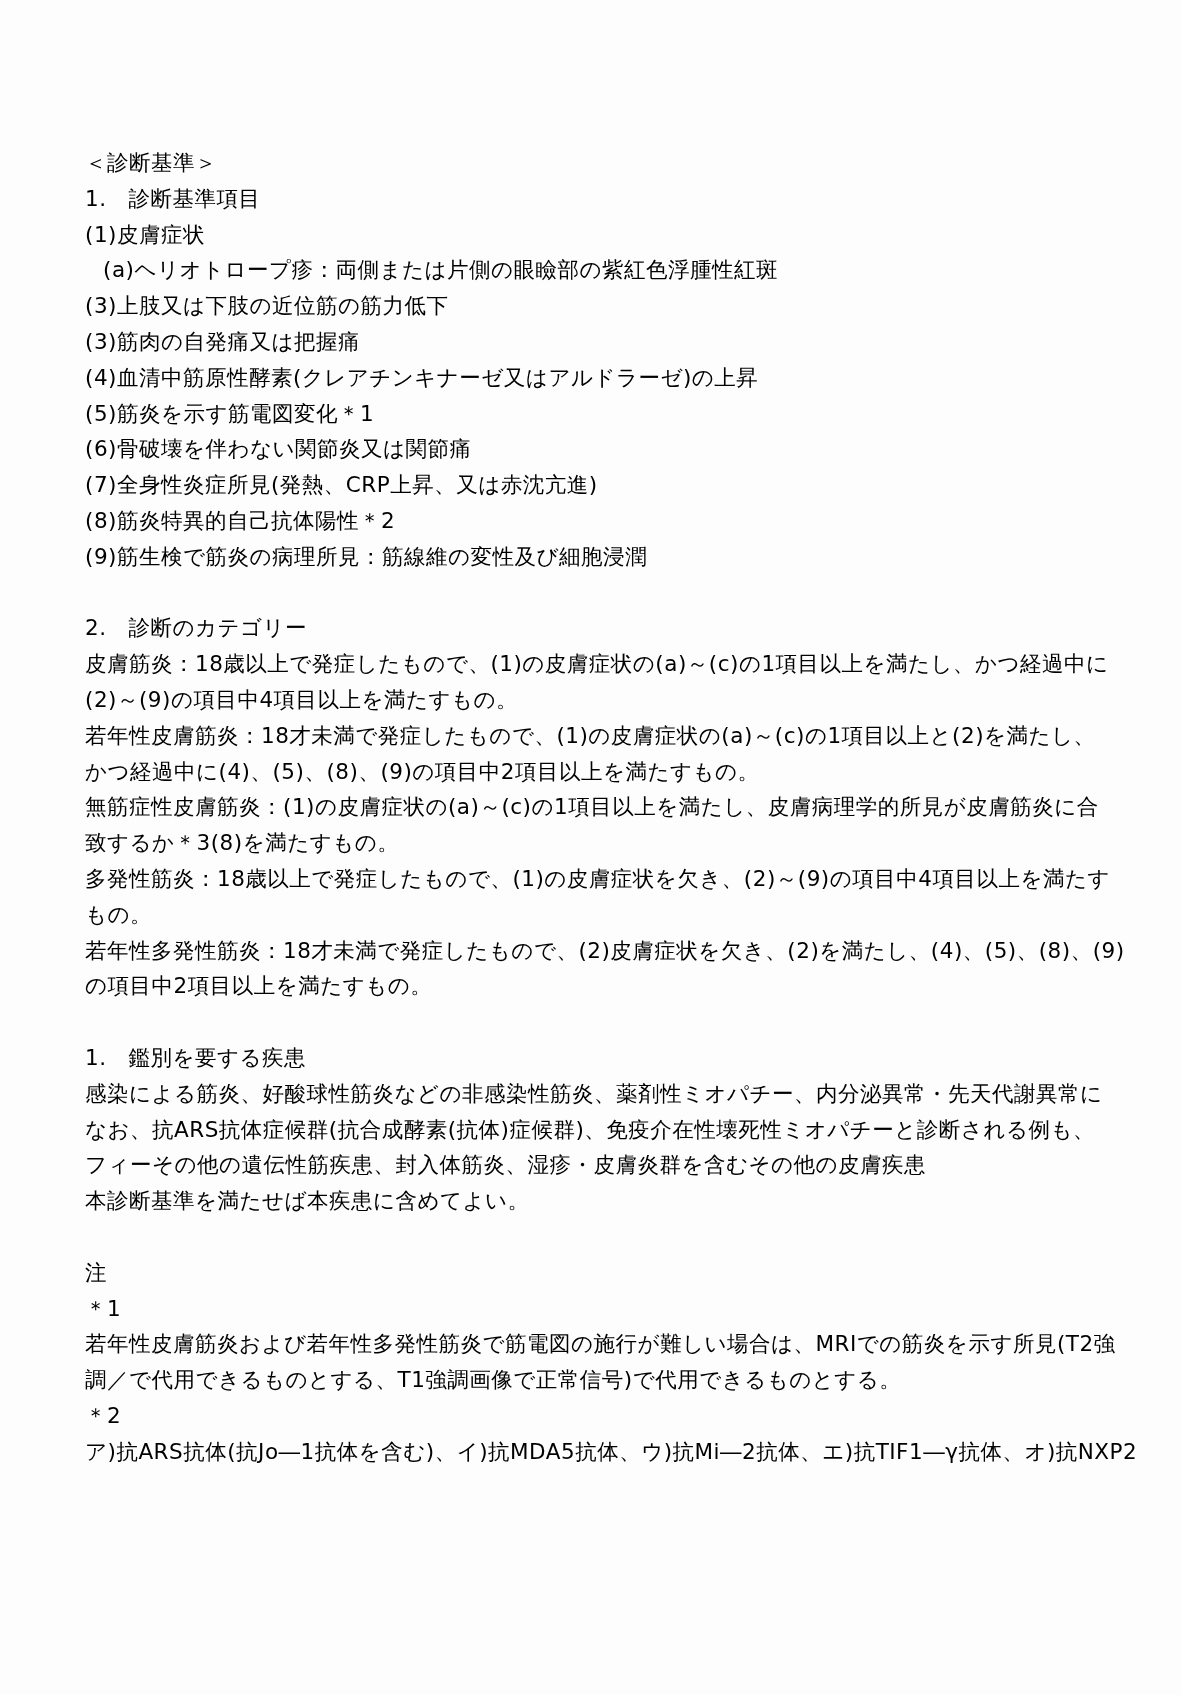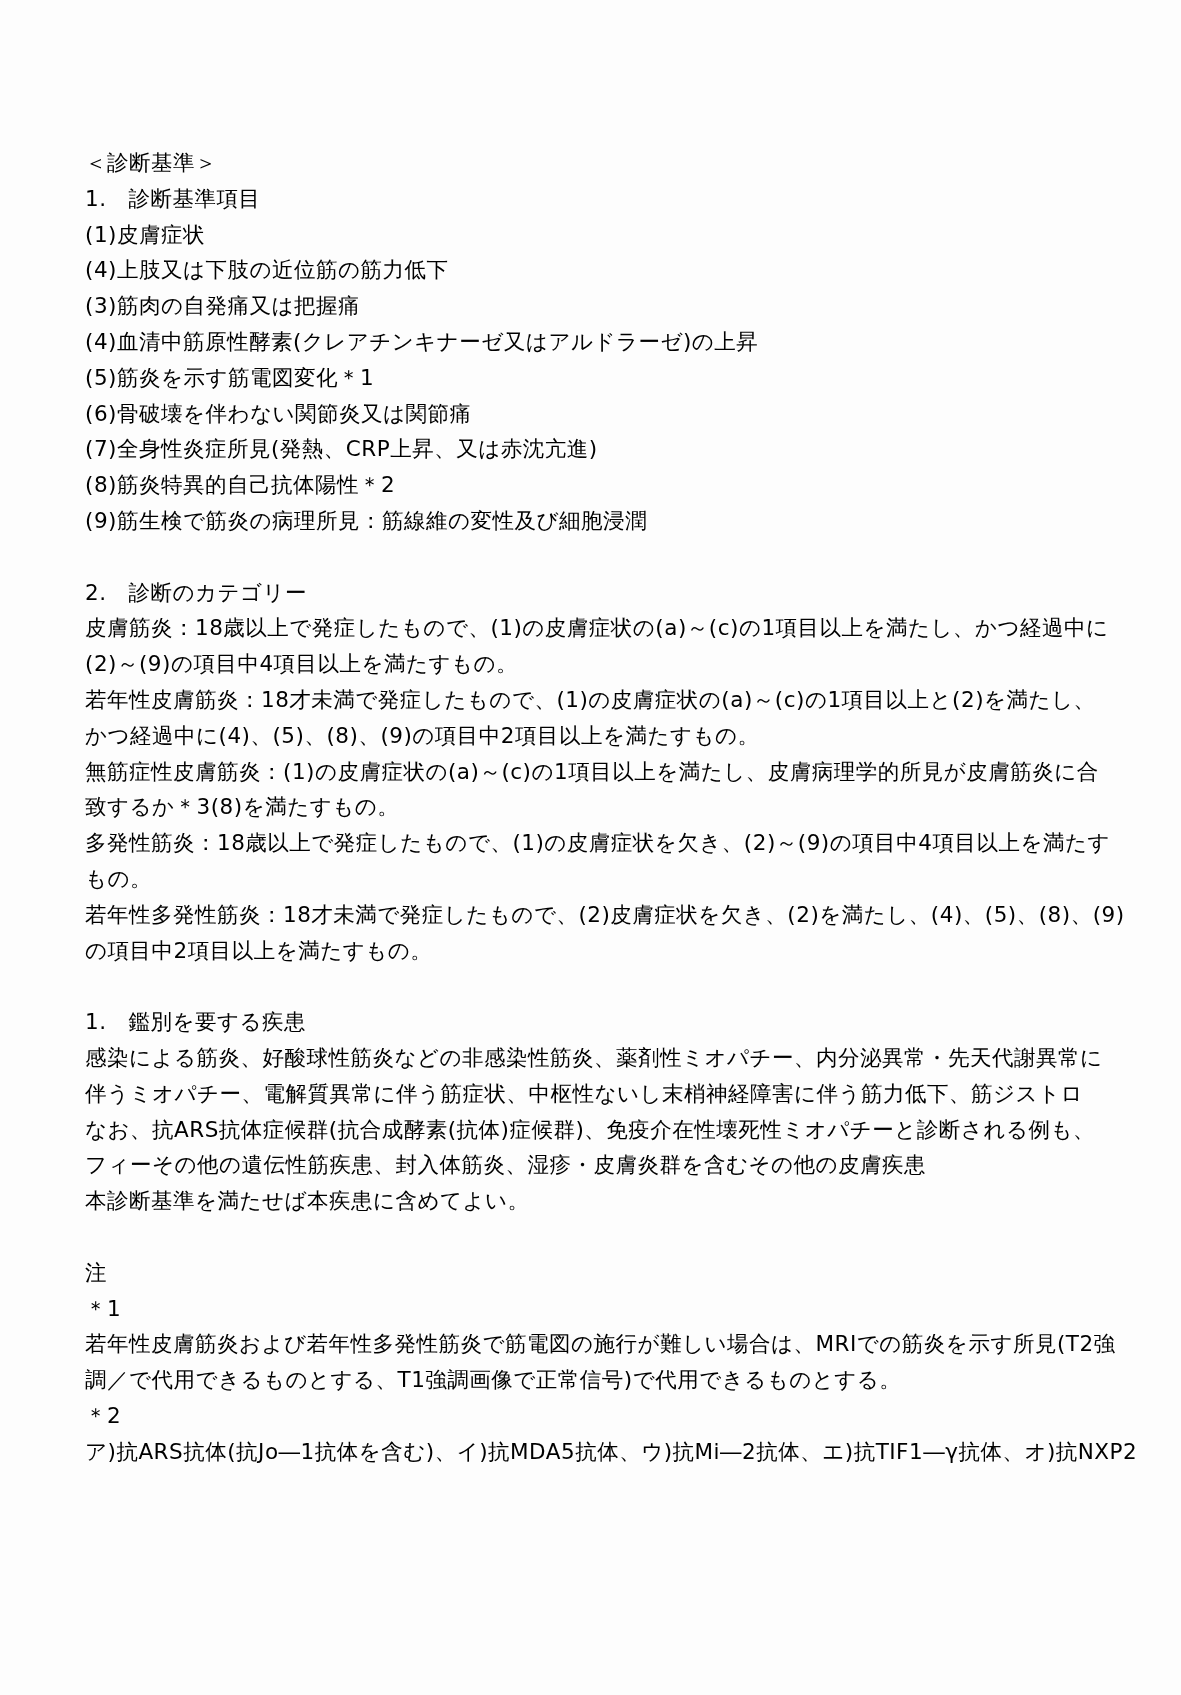--- a/index.html
+++ b/index.html
@@ -39,21 +39,22 @@
   }
 </style>
 </head>
 <body>
 
 <div class="page">
   <div class="content">
       <div class="line">＜診断基準＞</div>
       <div class="line">1.　診断基準項目</div>
       <div class="line">(1)皮膚症状</div>
-      <div class="line">(4)上肢又は下肢の近位筋の筋力低下</div>
+      <div class="line indent-1">(a)ヘリオトロープ疹：両側または片側の眼瞼部の紫紅色浮腫性紅斑</div>
+      <div class="line">(3)上肢又は下肢の近位筋の筋力低下</div>
       <div class="line">(3)筋肉の自発痛又は把握痛</div>
       <div class="line">(4)血清中筋原性酵素(クレアチンキナーゼ又はアルドラーゼ)の上昇</div>
       <div class="line">(5)筋炎を示す筋電図変化＊1</div>
       <div class="line">(6)骨破壊を伴わない関節炎又は関節痛</div>
       <div class="line">(7)全身性炎症所見(発熱、CRP上昇、又は赤沈亢進)</div>
       <div class="line">(8)筋炎特異的自己抗体陽性＊2</div>
       <div class="line">(9)筋生検で筋炎の病理所見：筋線維の変性及び細胞浸潤</div>
       <div class="line blank"></div>
       <div class="line">2.　診断のカテゴリー</div>
       <div class="line">皮膚筋炎：18歳以上で発症したもので、(1)の皮膚症状の(a)～(c)の1項目以上を満たし、かつ経過中に</div>
@@ -62,21 +63,20 @@
       <div class="line">かつ経過中に(4)、(5)、(8)、(9)の項目中2項目以上を満たすもの。</div>
       <div class="line">無筋症性皮膚筋炎：(1)の皮膚症状の(a)～(c)の1項目以上を満たし、皮膚病理学的所見が皮膚筋炎に合</div>
       <div class="line">致するか＊3(8)を満たすもの。</div>
       <div class="line">多発性筋炎：18歳以上で発症したもので、(1)の皮膚症状を欠き、(2)～(9)の項目中4項目以上を満たす</div>
       <div class="line">もの。</div>
       <div class="line">若年性多発性筋炎：18才未満で発症したもので、(2)皮膚症状を欠き、(2)を満たし、(4)、(5)、(8)、(9)</div>
       <div class="line">の項目中2項目以上を満たすもの。</div>
       <div class="line blank"></div>
       <div class="line">1.　鑑別を要する疾患</div>
       <div class="line">感染による筋炎、好酸球性筋炎などの非感染性筋炎、薬剤性ミオパチー、内分泌異常・先天代謝異常に</div>
-      <div class="line">伴うミオパチー、電解質異常に伴う筋症状、中枢性ないし末梢神経障害に伴う筋力低下、筋ジストロ</div>
       <div class="line">なお、抗ARS抗体症候群(抗合成酵素(抗体)症候群)、免疫介在性壊死性ミオパチーと診断される例も、</div>
       <div class="line">フィーその他の遺伝性筋疾患、封入体筋炎、湿疹・皮膚炎群を含むその他の皮膚疾患</div>
       <div class="line">本診断基準を満たせば本疾患に含めてよい。</div>
       <div class="line blank"></div>
       <div class="line">注</div>
       <div class="line">＊1</div>
       <div class="line">若年性皮膚筋炎および若年性多発性筋炎で筋電図の施行が難しい場合は、MRIでの筋炎を示す所見(T2強</div>
       <div class="line">調／で代用できるものとする、T1強調画像で正常信号)で代用できるものとする。</div>
       <div class="line">＊2</div>
       <div class="line">ア)抗ARS抗体(抗Jo―1抗体を含む)、イ)抗MDA5抗体、ウ)抗Mi―2抗体、エ)抗TIF1―γ抗体、オ)抗NXP2</div>

